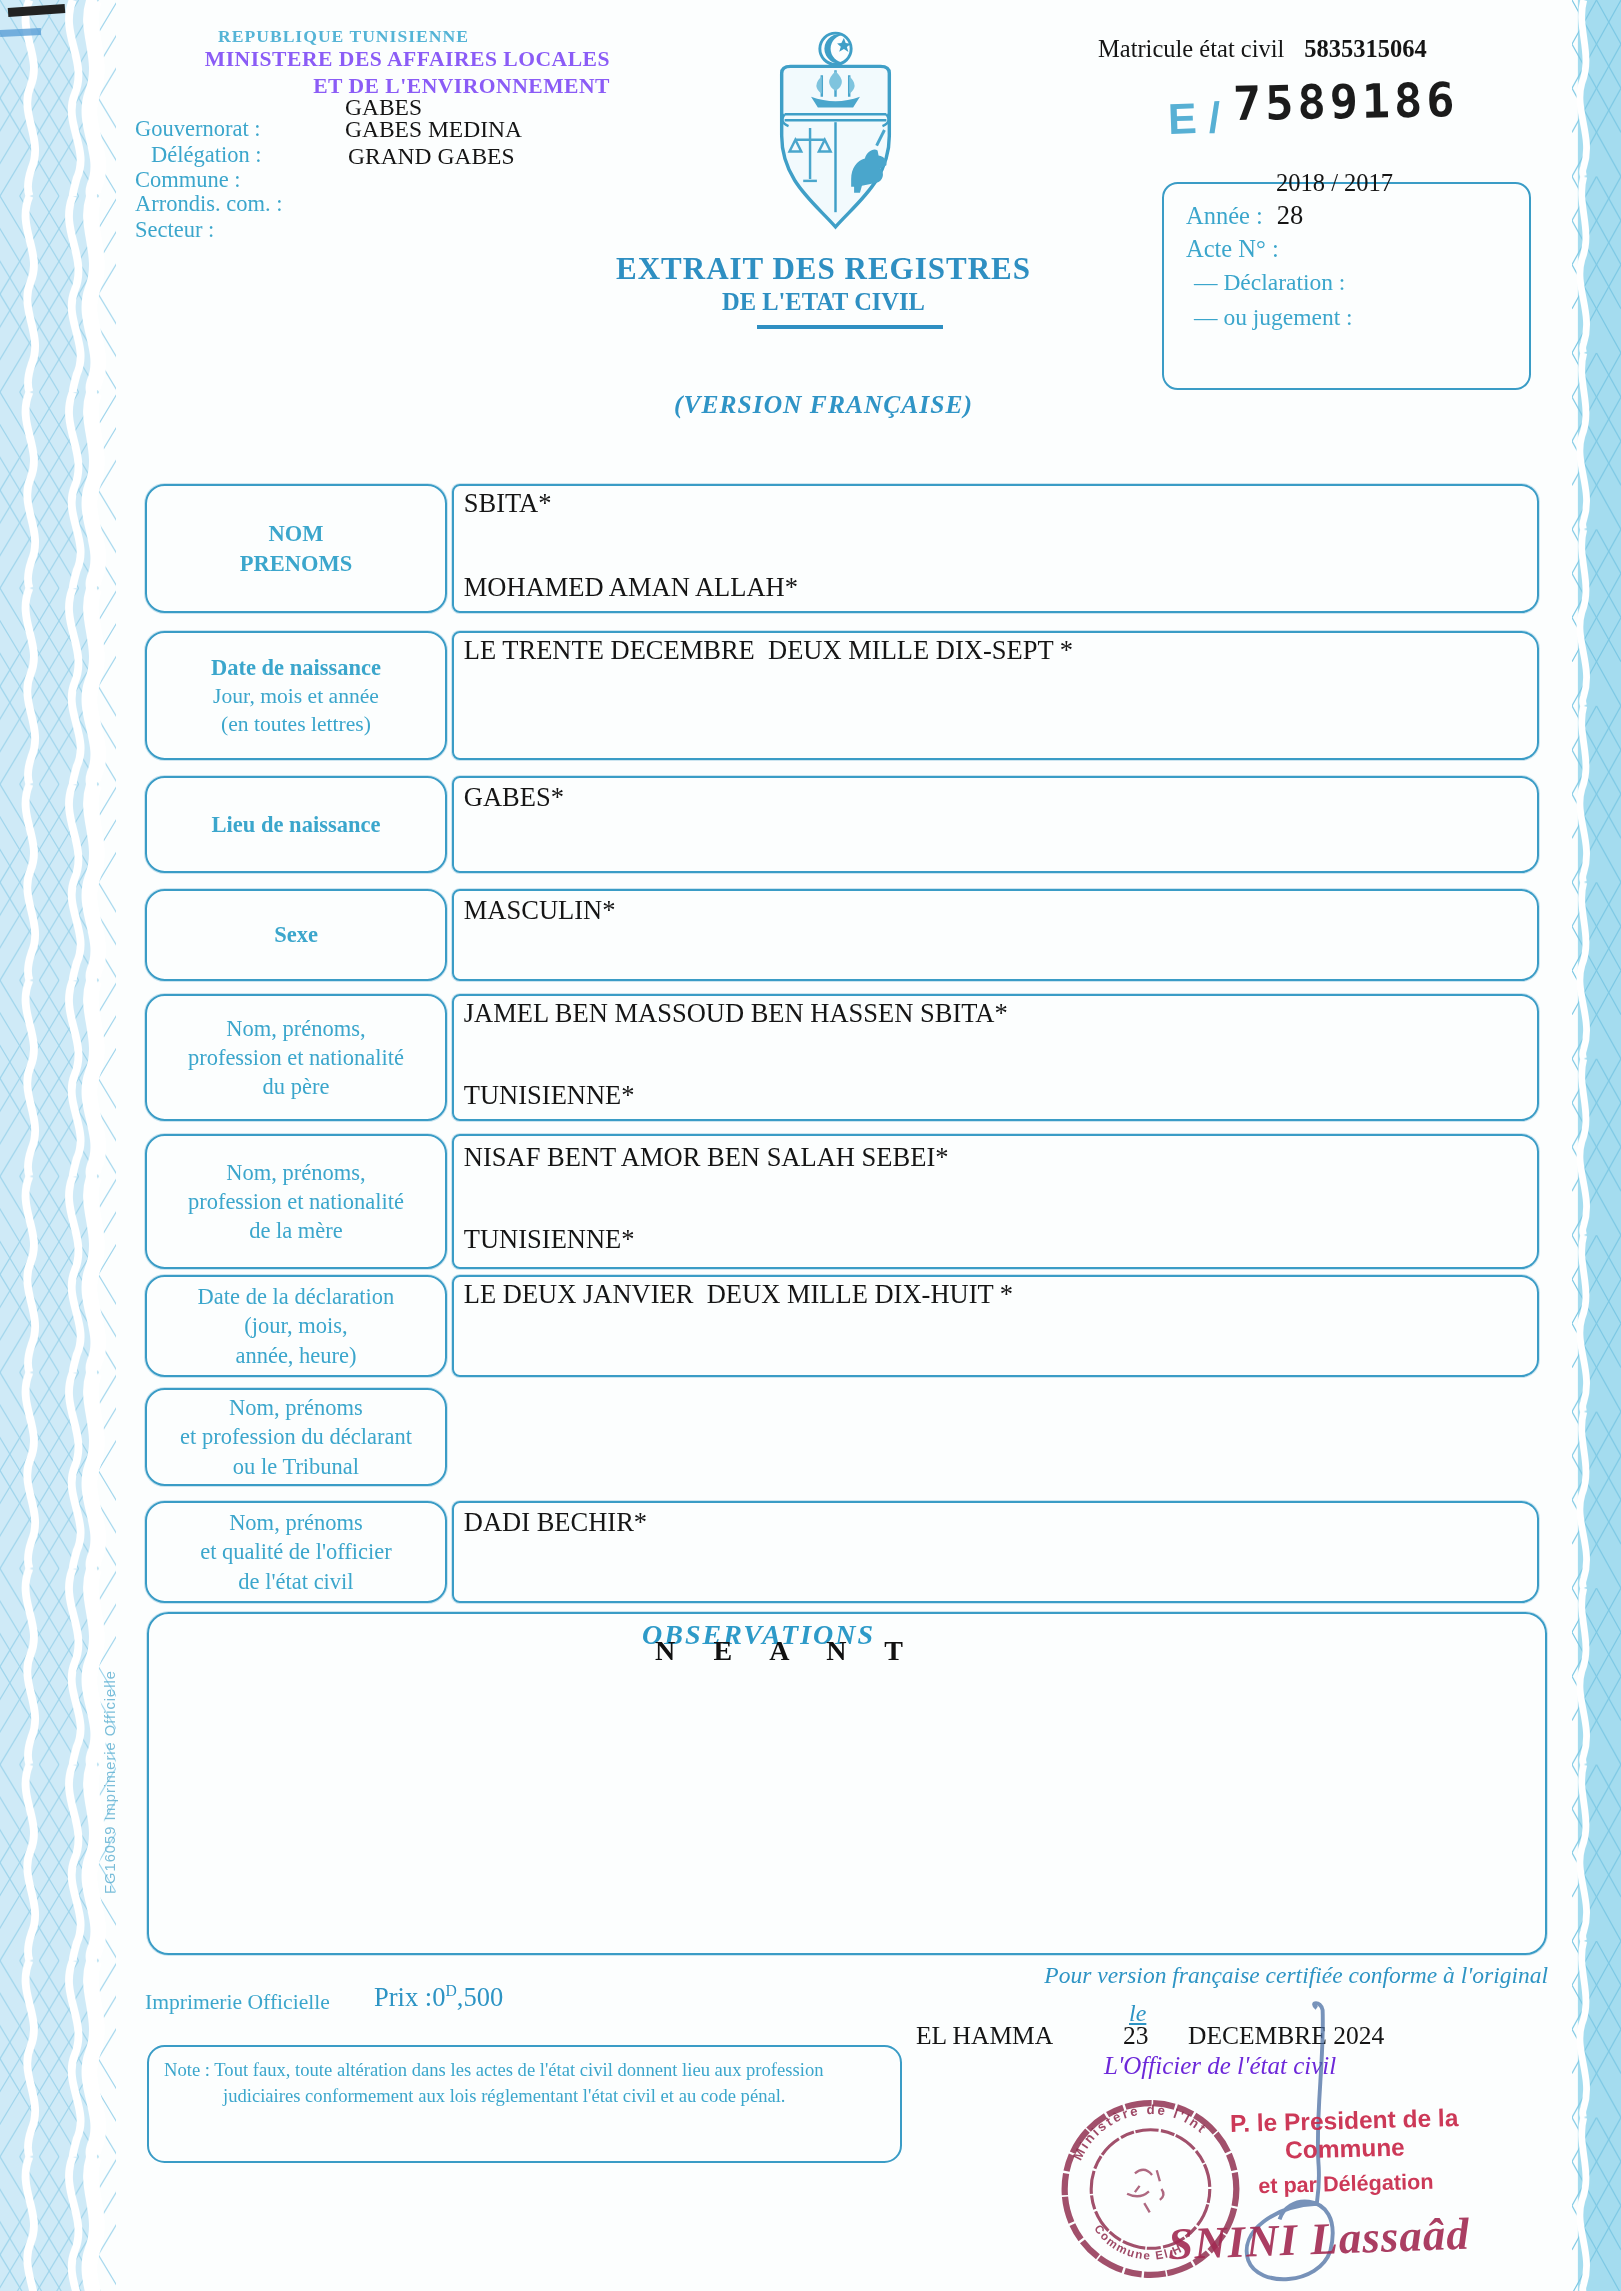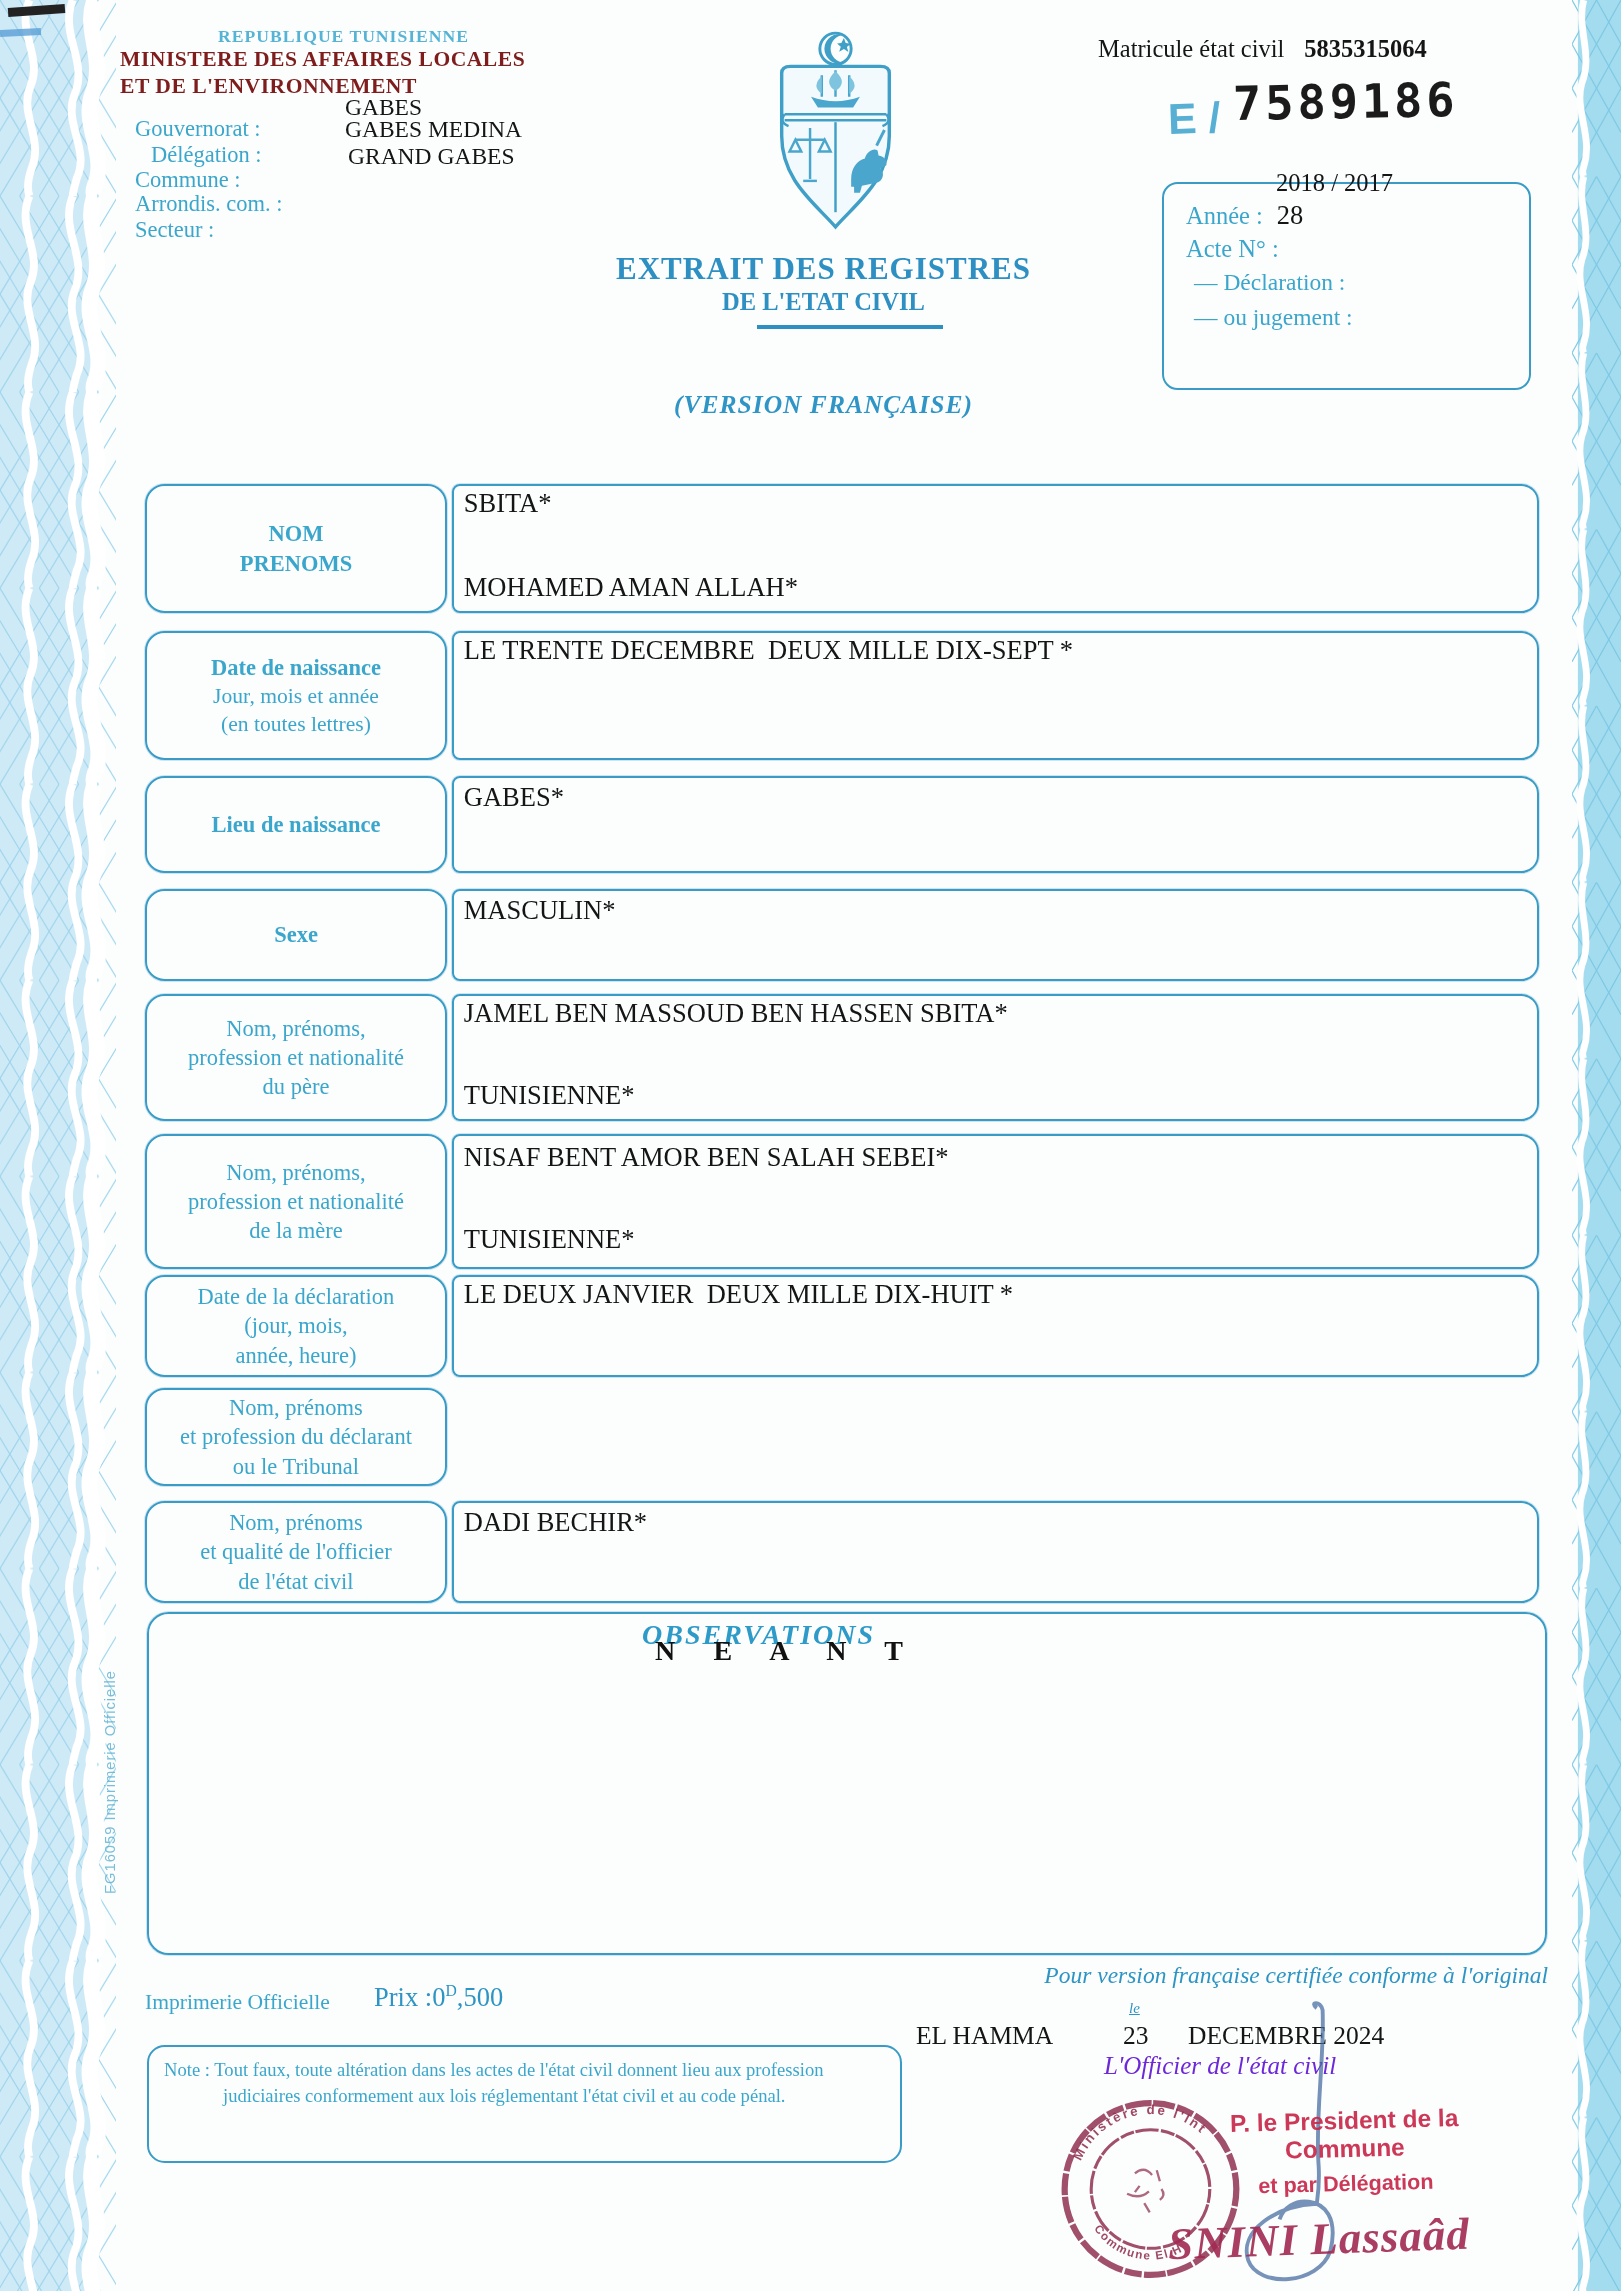--- a/index.html
+++ b/index.html
@@ -10,21 +10,21 @@
   }
   html,body{margin:0;padding:0;background:#e8e8e8;}
   .page{position:relative;width:1621px;height:2292px;background:#fcfefe;overflow:hidden;
         font-family:"Liberation Serif","DejaVu Serif",serif;}
   .abs{position:absolute;}
   .blue{color:var(--label);}
   .typed{font-family:"Liberation Serif","DejaVu Serif",serif;color:var(--ink);white-space:pre;}
 
   
   .republic{font-size:17.6px;letter-spacing:1px;color:#55b4d6;font-weight:bold;text-align:left;width:372px;}
-  .ministry{font-size:21.6px;font-weight:bold;color:#7f1d1d;text-align:left;width:490px;letter-spacing:0.5px;}
+  .ministry{font-size:21.6px;font-weight:bold;color:#8b5cf6;text-align:right;width:490px;letter-spacing:0.5px;}
   .admlbl{font-size:22.5px;color:#3ba6cc;}
   .admval{font-size:23.5px;}
   .matricule{font-size:24.5px;color:var(--ink);}
   .serialE{font-size:43px;font-weight:bold;color:#57b0d4;font-family:"Liberation Sans",sans-serif;}
   .serialNum{font-size:47px;font-weight:bold;letter-spacing:3.9px;color:#1b1b1b;
              font-family:"DejaVu Sans Mono",monospace;}
   .actebox{border:2.9px solid var(--bd);border-radius:15.7px;}
   .years{font-size:24.5px;color:var(--ink);}
 
   
@@ -50,21 +50,21 @@
   
   .obsbox{border:2.9px solid var(--bd);border-radius:21.6px;box-shadow:0 0 0 1px rgba(58,156,198,.25);}
   .obshead{font-size:28px;font-weight:bold;font-style:italic;color:#2d9ac8;letter-spacing:2px;}
   .obsval{font-size:28px;font-weight:bold;color:#111;letter-spacing:15.7px;font-family:"Liberation Serif",serif;}
 
   
   .impr{font-size:21.6px;color:#3ba6cc;}
   .prix{font-size:26.5px;color:#2d94c4;}
   .prix sup{font-size:15.7px;}
   .certify{font-size:23.5px;font-style:italic;color:#2d94c4;width:568px;text-align:right;}
-  .le{font-size:15px;font-style:italic;color:#2d94c4;text-decoration:underline;}
+  .le{font-size:24px;font-style:italic;color:#2d94c4;text-decoration:underline;}
   .place{font-size:25.5px;color:var(--ink);}
   .officer{font-size:25px;font-weight:normal;font-style:italic;color:#6d28d9;}
   .notebox{border:2.9px solid var(--bd);border-radius:17.6px;box-sizing:border-box;
            padding:9.8px 17.6px 9.8px 74px;text-indent:-59px;font-size:18.6px;line-height:1.4;color:#3ba6cc;}
 
   
   .redstamp{width:294px;text-align:center;color:#c9294a;font-family:"Liberation Sans",sans-serif;
             transform:rotate(-1.5deg);opacity:.92;}
   .redstamp .rl1{font-size:24.5px;font-weight:bold;}
   .redstamp .rl2{font-size:21.6px;font-weight:bold;margin-top:7.8px;}

